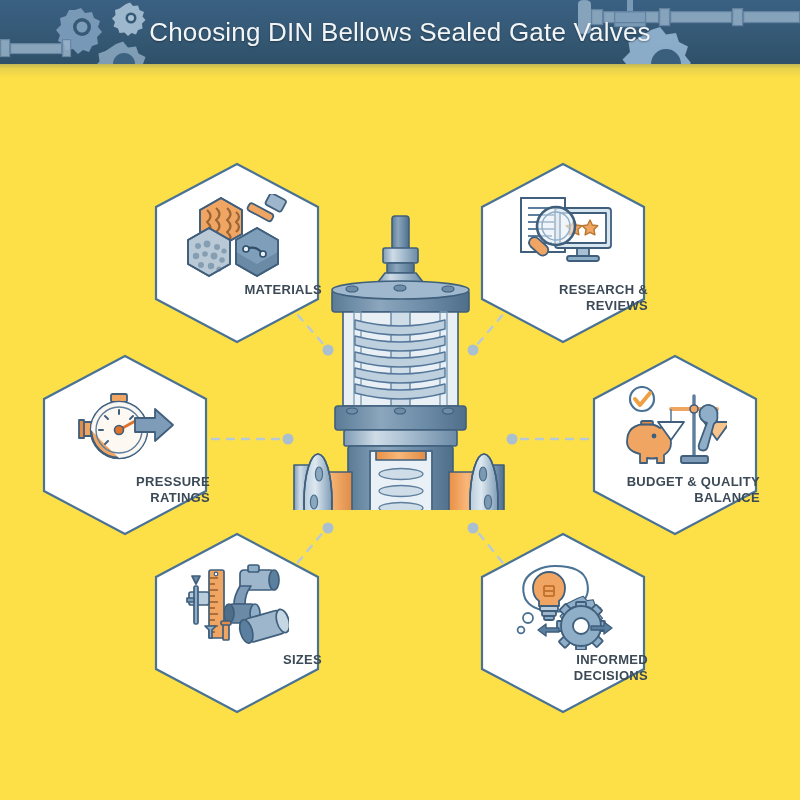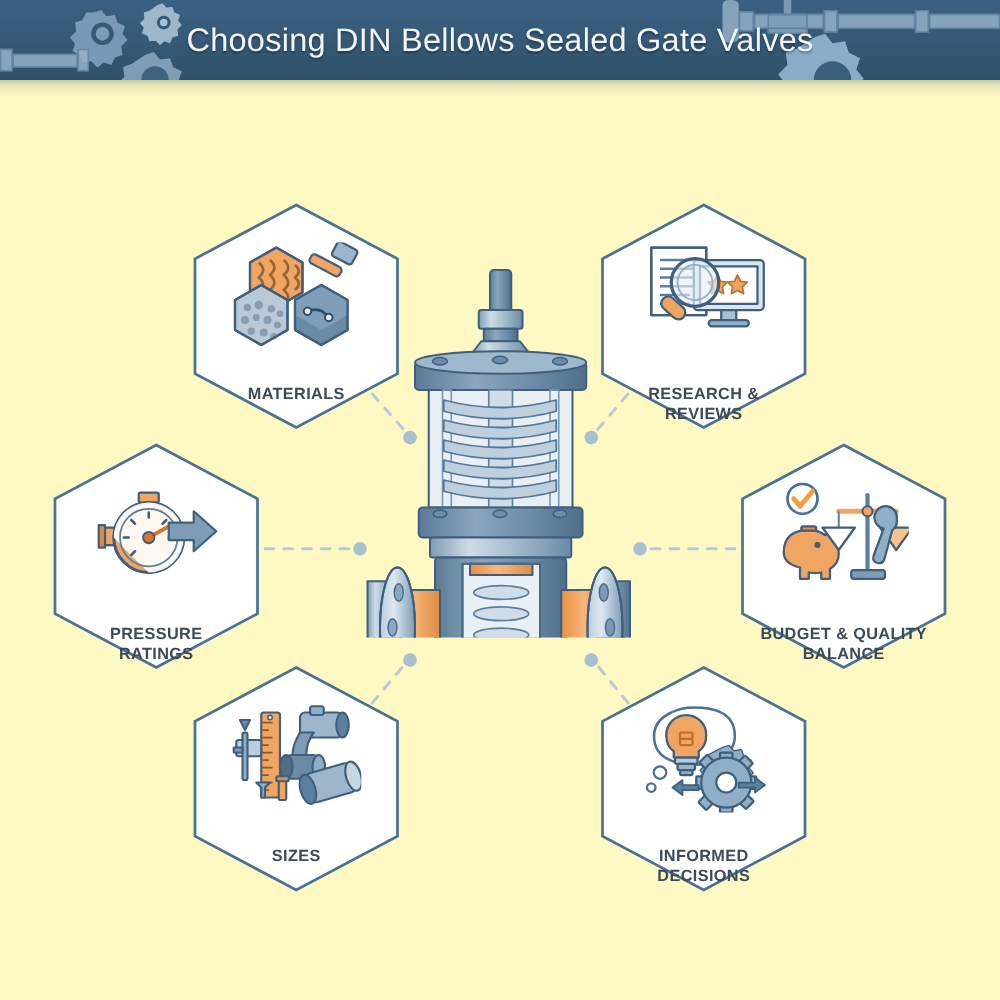--- a/index.html
+++ b/index.html
@@ -8,21 +8,21 @@
     padding: 0;
     background: #ffffff;
   }
   body {
     font-family: "Liberation Sans", sans-serif;
   }
   #infographic {
     position: relative;
     width: 800px;
     height: 800px;
-    background: #fef9c3;
+    background: #fde047;
     overflow: hidden;
   }
 
   
   .header {
     position: absolute;
     left: 0; top: 0;
     width: 800px;
     height: 64px;
     background: linear-gradient(180deg, #3a6083 0%, #355975 55%, #2f5068 100%);
@@ -91,29 +91,28 @@
     transform: translateX(-50%);
     width: 104px;
     height: 86px;
     z-index: 2;
   }
   .node .node-label {
     position: absolute;
     left: 0;
     top: 122px;
     width: 170px;
-    text-align: center;
+    text-align: right;
     color: #3c4a57;
     font-size: 13px;
     font-weight: 700;
     letter-spacing: 0.3px;
     line-height: 16px;
     z-index: 2;
     white-space: pre-line;
-    margin-top: 25px;
   }
 
   
   #node-materials   { left: 152px; top: 96px; }
   #node-research    { left: 478px; top: 96px; }
   #node-pressure    { left: 40px;  top: 288px; }
   #node-budget      { left: 590px; top: 288px; }
   #node-sizes       { left: 152px; top: 466px; }
   #node-informed    { left: 478px; top: 466px; }
 

